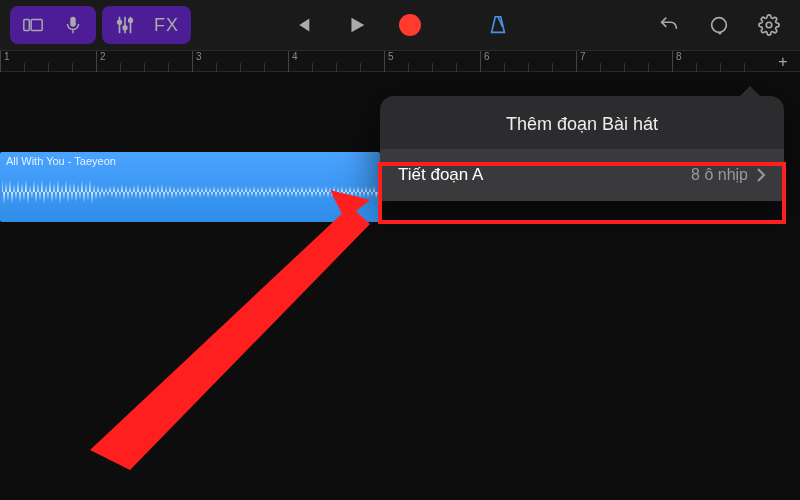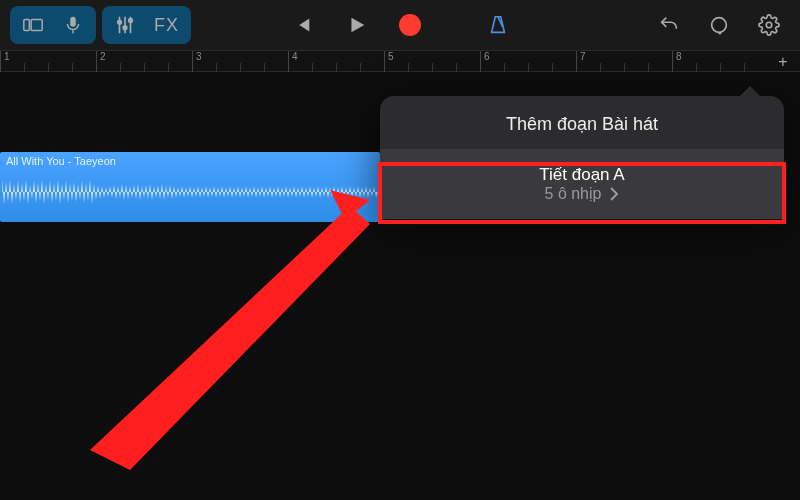--- a/index.html
+++ b/index.html
@@ -17,21 +17,21 @@
     display: flex;
     align-items: center;
     height: 50px;
     padding: 0 10px;
     background: #1a1a1a;
     gap: 6px;
   }
   .tb-group {
     display: flex;
     align-items: center;
-    background: #0c4a6e;
+    background: #4c1d95;
     border-radius: 8px;
     padding: 4px 8px;
     gap: 10px;
   }
   .tb-btn {
     display: flex;
     align-items: center;
     justify-content: center;
     width: 30px;
     height: 30px;
@@ -162,21 +162,20 @@
     padding: 18px 0 14px 0;
     color: #eee;
   }
   .pop-row {
     display: flex;
     align-items: center;
     justify-content: space-between;
     padding: 16px 18px;
     background: #3a3a3c;
     cursor: pointer;
-    flex-direction: column;
   }
   .pop-row .left-label { font-size: 17px; color: #fff; }
   .pop-row .right-group {
     display: flex;
     align-items: center;
     gap: 8px;
     color: #9a9a9e;
     font-size: 16px;
   }
   .pop-actions {
@@ -331,21 +330,21 @@
       <path fill="rgba(255,255,255,0.75)" d="M0,20 L2,20 L2,7 L4,33 L6,10 L8,30 L10,8 L12,32 L14,12 L16,28 L18,9 L20,31 L22,11 L24,29 L26,8 L28,32 L30,13 L32,27 L34,9 L36,31 L38,11 L40,29 L42,8 L44,32 L46,12 L48,28 L50,9 L52,31 L54,11 L56,29 L58,8 L60,32 L62,12 L64,28 L66,9 L68,31 L70,11 L72,29 L74,10 L76,30 L78,12 L80,28 L82,9 L84,31 L86,11 L88,29 L90,8 L92,32 L94,12 L96,28 L98,13 L100,27 L102,14 L104,26 L106,15 L108,25 L110,14 L112,26 L114,13 L116,27 L118,14 L120,26 L122,12 L124,28 L126,13 L128,27 L130,14 L132,26 L134,13 L136,27 L138,12 L140,28 L142,14 L144,26 L146,13 L148,27 L150,12 L152,28 L154,14 L156,26 L158,13 L160,27 L162,12 L164,28 L166,14 L168,26 L170,13 L172,27 L174,14 L176,26 L178,15 L180,25 L182,14 L184,26 L186,15 L188,25 L190,14 L192,26 L194,15 L196,25 L198,14 L200,26 L202,15 L204,25 L206,14 L208,26 L210,15 L212,25 L214,14 L216,26 L218,15 L220,25 L222,14 L224,26 L226,15 L228,25 L230,14 L232,26 L234,15 L236,25 L238,14 L240,26 L242,15 L244,25 L246,14 L248,26 L250,15 L252,25 L254,14 L256,26 L258,15 L260,25 L262,14 L264,26 L266,15 L268,25 L270,14 L272,26 L274,15 L276,25 L278,14 L280,26 L282,15 L284,25 L286,14 L288,26 L290,15 L292,25 L294,14 L296,26 L298,15 L300,25 L302,14 L304,26 L306,15 L308,25 L310,14 L312,26 L314,15 L316,25 L318,14 L320,26 L322,15 L324,25 L326,14 L328,26 L330,15 L332,25 L334,14 L336,26 L338,15 L340,25 L342,14 L344,26 L346,15 L348,25 L350,14 L352,26 L354,15 L356,25 L358,14 L360,26 L362,15 L364,25 L366,14 L368,26 L370,15 L372,25 L374,14 L376,26 L378,20 L380,20 Z"></path>
     </svg>
   </div>
 </div>
 
 <div class="popover">
   <div class="pop-title">Thêm đoạn Bài hát</div>
   <div class="pop-row">
     <div class="left-label">Tiết đoạn A</div>
     <div class="right-group">
-      <span>5 ô nhịp</span>
+      <span>8 ô nhịp</span>
       <svg width="10" height="16" viewBox="0 0 10 16">
           <path d="M2 2l6 6-6 6" fill="none" stroke="#9a9a9e" stroke-width="2"></path>
         </svg>
     </div>
   </div>
 </div>
 
 <div class="highlight-box" style="top:162px; left:378px; width:408px; height:62px;"></div>
 
 <svg class="arrow-svg" style="top:180px; left:50px; width:360px; height:300px;" viewBox="0 0 360 300">

